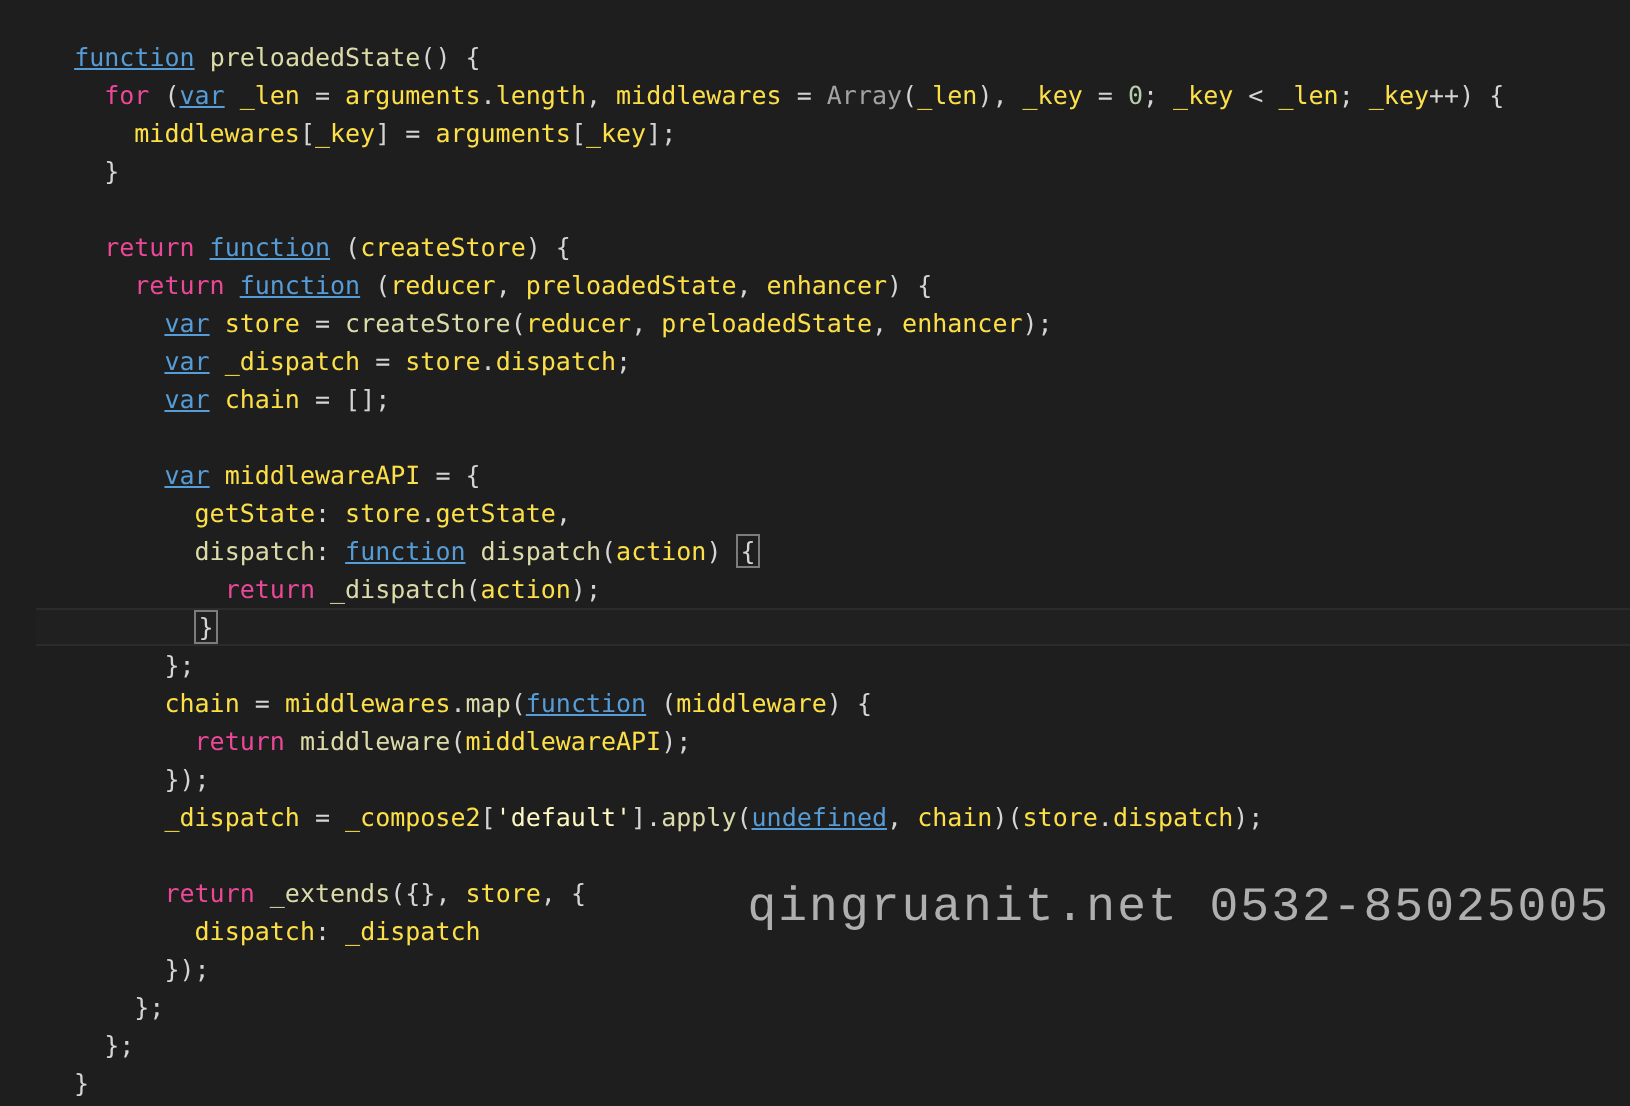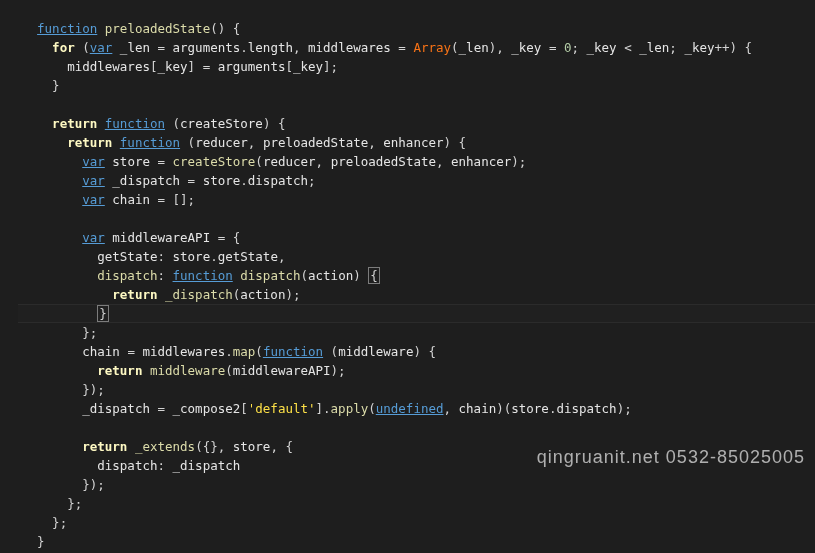--- a/index.html
+++ b/index.html
@@ -4,38 +4,38 @@
 <style>
   * { margin:0; padding:0; box-sizing:border-box; }
   body {
     background:#1e1e1e; width:815px; height:553px;
     font-family:Consolas,'Courier New',monospace; font-size:12.5px;
     overflow:hidden; position:relative;
   }
   .gutter { position:absolute; left:0; top:0; width:18px; height:553px; background:#1e1e1e; }
   pre.code { position:absolute; left:22px; top:0; line-height:19px; white-space:pre; }
   .c-def    { color:#d4d4d4; }
-  .c-kw     { color:#fef9c3;font-weight:bold; }
+  .c-kw     { color:#ec4899; }
   .c-blue   { color:#569cd6;text-decoration:underline; }
   .c-fn     { color:#dcdcaa; }
-  .c-var    { color:#e5e5e5; }
+  .c-var    { color:#fde047; }
   .c-num    { color:#b5cea8; }
-  .c-type   { color:#f97316; }
-  .c-str    { color:#fde047; }
+  .c-type   { color:#a3a3a3; }
+  .c-str    { color:#fef9c3; }
   .c-comm   { color:#6a9955; }
   .highlight-line {
     position:absolute; left:18px; right:0; height:19px;
     border-top:1px solid #2b2b2b; border-bottom:1px solid #2b2b2b;
     background:rgba(255,255,255,0.012);
   }
   .cursor-box { border:1px solid #7c7c7c; padding:0 1px; }
   .watermark {
     position:absolute; right:10px; bottom:85px;
-    color:#c9c9c9; font-family:Liberation Sans, sans-serif;
-    font-size:18px; letter-spacing:1px; opacity:0.85;
+    color:#c9c9c9; font-family:Liberation Mono, monospace;
+    font-size:24px; letter-spacing:1px; opacity:0.85;
   }
 </style>
 </head>
 <body>
 
 <div class="gutter"></div>
 <div class="highlight-line" style="top: 304px;"></div>
 <pre class="code"><span><span class="c-comm">  </span><span class="c-comm"></span></span>
 <span><span class="c-def">  </span><span class="c-blue">function</span><span class="c-def"> </span><span class="c-fn">preloadedState</span><span class="c-def">() {</span></span>
 <span><span class="c-def">    </span><span class="c-kw">for</span><span class="c-def"> (</span><span class="c-blue">var</span><span class="c-def"> </span><span class="c-var">_len</span><span class="c-def"> = </span><span class="c-var">arguments</span><span class="c-def">.</span><span class="c-var">length</span><span class="c-def">, </span><span class="c-var">middlewares</span><span class="c-def"> = </span><span class="c-type">Array</span><span class="c-def">(</span><span class="c-var">_len</span><span class="c-def">), </span><span class="c-var">_key</span><span class="c-def"> = </span><span class="c-num">0</span><span class="c-def">; </span><span class="c-var">_key</span><span class="c-def"> &lt; </span><span class="c-var">_len</span><span class="c-def">; </span><span class="c-var">_key</span><span class="c-def">++) {</span></span>

